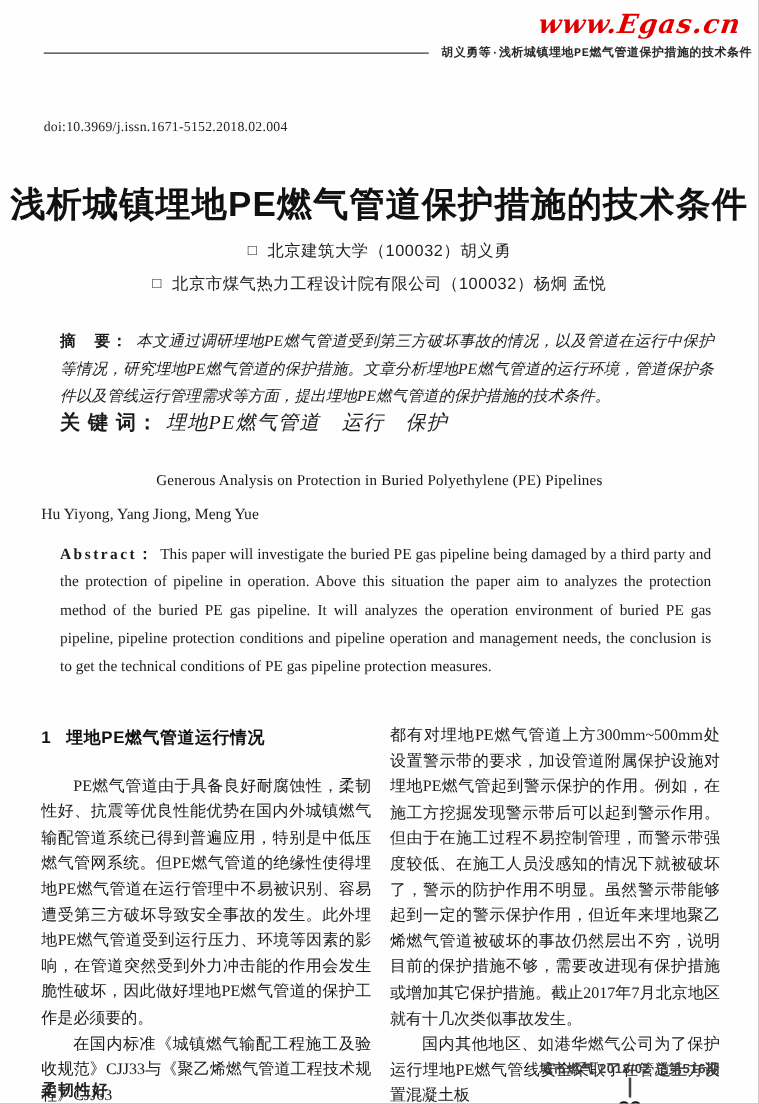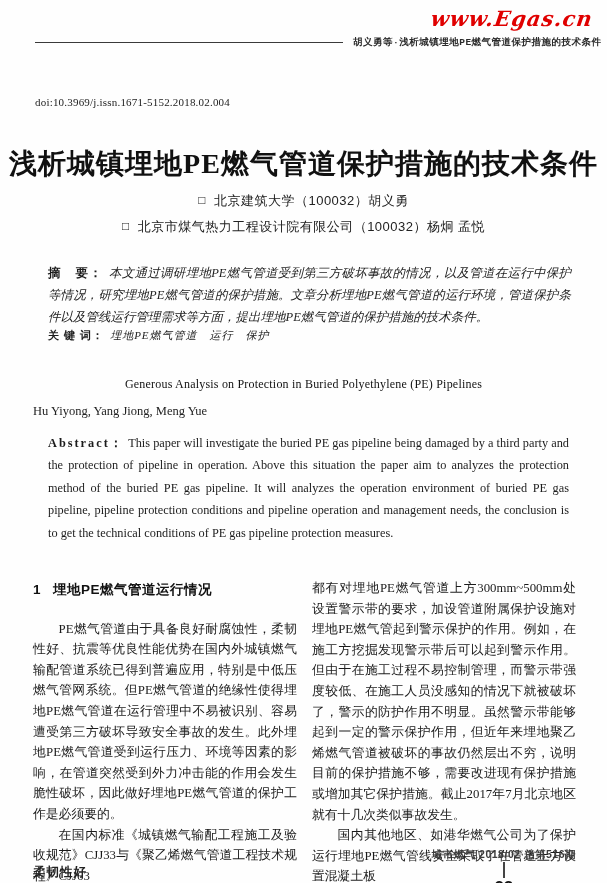--- a/index.html
+++ b/index.html
@@ -36,21 +36,21 @@
   }
   
   .doi{
     position:absolute;top:96px;left:35px;
     font-size:11px;color:#222;letter-spacing:.2px;
   }
   
   .cn-title{
     position:absolute;top:126px;left:0;right:0;
     text-align:center;
-    font-family:Liberation Serif, serif;
+    font-family:Liberation Sans, sans-serif;
     font-size:28px;font-weight:bold;color:#111;
     letter-spacing:1px;
   }
   
   .affils{
     position:absolute;top:192px;left:0;right:0;text-align:center;
     font-family:"Liberation Sans","DejaVu Sans",sans-serif;
     font-size:13px;color:#222;
   }
   .affils .affil{margin-bottom:8px;letter-spacing:.5px;}
@@ -62,21 +62,21 @@
   }
   .abs-zh .lbl,.kw-zh .lbl{
     font-weight:bold;font-style:normal;
     font-family:"Liberation Sans","DejaVu Sans",sans-serif;
     letter-spacing:1px;margin-right:6px;
   }
   .abs-zh .kai{font-style:italic;}
   .abs-zh .body-text{display:inline;}
   .kw-zh{
     position:absolute;top:328px;left:48px;right:36px;
-    font-size:11px;
+    font-size:16px;
   }
   .kw-zh .kai{font-style:italic;letter-spacing:1px;}
   
   .en-title{
     position:absolute;top:377px;left:0;right:0;text-align:center;
     font-size:12px;color:#111;letter-spacing:.2px;
   }
   .en-authors{
     position:absolute;top:404px;left:0;right:0;text-align:left;
     font-size:12.5px;color:#222;padding-left:33px;

